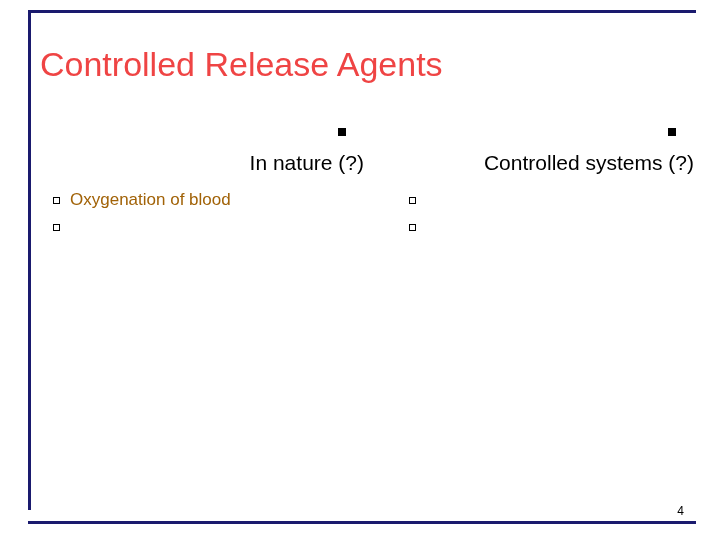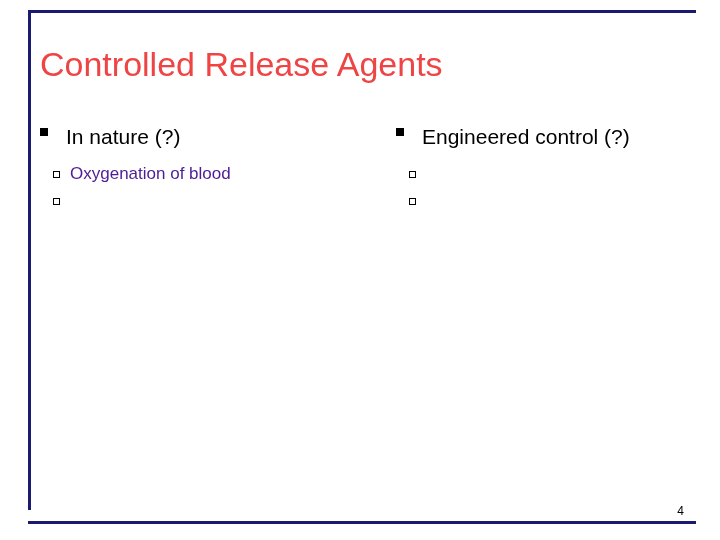--- a/index.html
+++ b/index.html
@@ -65,22 +65,22 @@
   }
   .col {
     width: 330px;
     box-sizing: border-box;
   }
   .col.left { padding-left: 6px; }
   .col.right { padding-left: 32px; }
 
   .l1 {
     display: flex;
-    flex-direction: row;
-    align-items: flex-start;
+    flex-direction: column;
+    align-items: flex-end;
   }
   .l1-bullet {
     width: 26px;
     flex: 0 0 26px;
     font-size: 13px;
     color: #000000;
     line-height: 22px;
     position: relative;
     top: -3px;
   }
@@ -116,21 +116,21 @@
   .l2-bullet .hsq {
     display: inline-block;
     width: 7px;
     height: 7px;
     border: 1px solid #000000;
     box-sizing: border-box;
     background: #ffffff;
   }
   .l2-text {
     font-size: 17px;
-    color: #4c1d95;
+    color: #a16207;
     line-height: 26px;
     max-width: 262px;
   }
   .col.right .l2-text { max-width: 240px; }
 
   .page-number {
     position: absolute;
     right: 36px;
     top: 504px;
     font-size: 12px;
@@ -162,21 +162,21 @@
         </div>
         <div class="l2">
           <span class="l2-bullet"><span class="hsq"></span></span>
         </div>
       </div>
     </div>
 
     <div class="col right">
       <div class="l1">
         <span class="l1-bullet"><span class="sq"></span></span>
-        <span class="l1-text">Engineered control (?)</span>
+        <span class="l1-text">Controlled systems (?)</span>
       </div>
       <div class="sublist">
         <div class="l2">
           <span class="l2-bullet"><span class="hsq"></span></span>
         </div>
         <div class="l2">
           <span class="l2-bullet"><span class="hsq"></span></span>
         </div>
       </div>
     </div>

